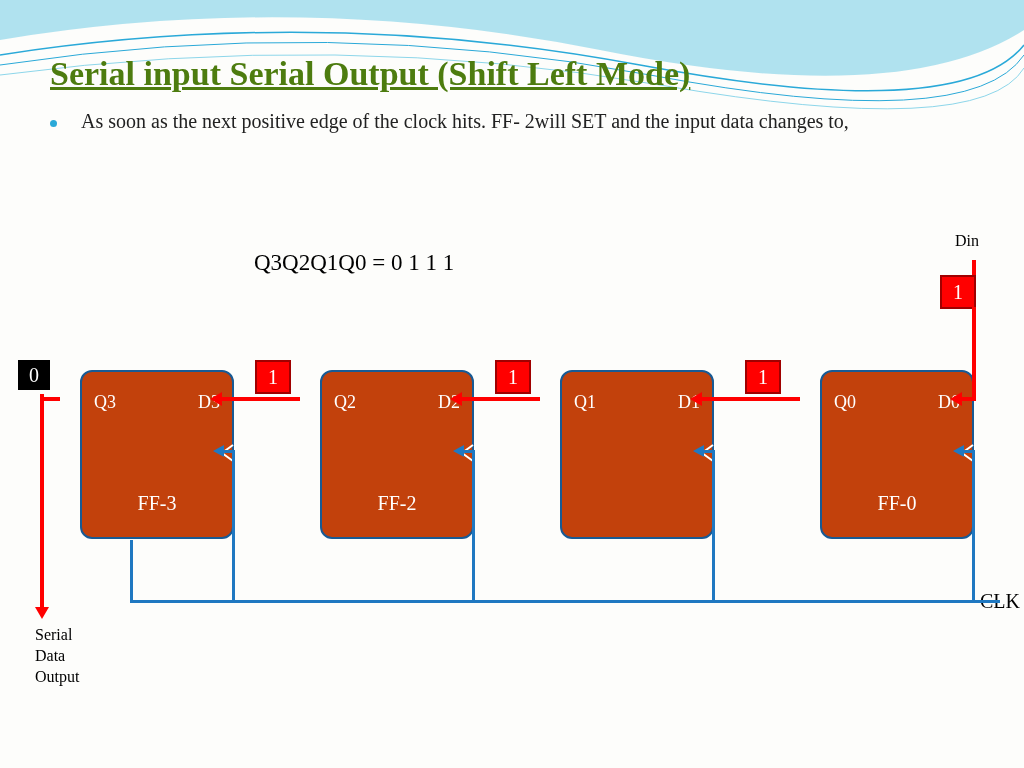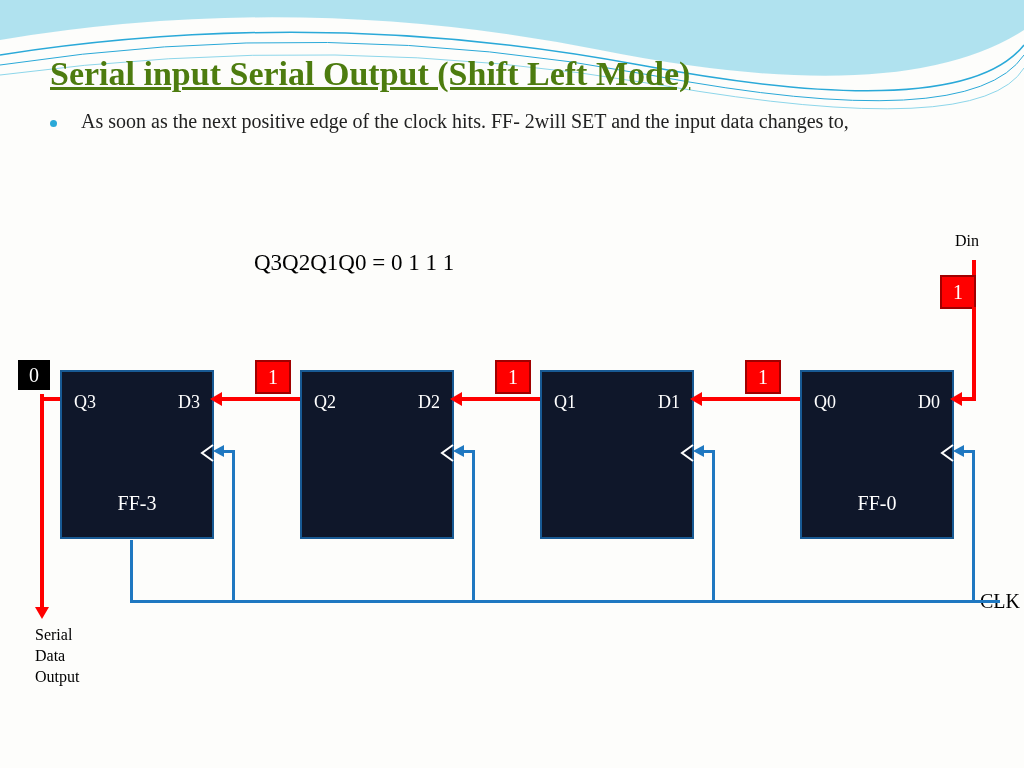--- a/index.html
+++ b/index.html
@@ -78,25 +78,26 @@
     top: 625px;
     left: 35px;
     font-size: 16px;
     color: #000;
     line-height: 1.3;
   }
   .ff-box {
     position: absolute;
     width: 150px;
     height: 165px;
-    background: #0f172a;
+    background: #c2410c;
     border: 2px solid #185a94;
-    border-radius: 0;
+    border-radius: 12px;
     color: #fff;
     font-size: 18px;
+    margin-left: 20px;
   }
   .ff-q { position: absolute; top: 20px; left: 12px; }
   .ff-d { position: absolute; top: 20px; right: 12px; }
   .ff-name { position: absolute; bottom: 22px; width: 100%; text-align: center; font-size: 20px; }
   .ff-clk-arrow {
     position: absolute;
     right: -2px;
     top: 72px;
   }
   .red-box {
@@ -193,20 +194,21 @@
   <span class="ff-q">Q3</span>
   <span class="ff-d">D3</span>
   <span class="ff-name">FF-3</span>
   <svg class="ff-clk-arrow" width="14" height="18">
       <polyline points="13,1 2,9 13,17" fill="none" stroke="#fff" stroke-width="2"></polyline>
     </svg>
 </div>
 <div class="ff-box" style="left:300px; top:370px">
   <span class="ff-q">Q2</span>
   <span class="ff-d">D2</span>
+  <span class="ff-name">FF-2</span>
   <svg class="ff-clk-arrow" width="14" height="18">
       <polyline points="13,1 2,9 13,17" fill="none" stroke="#fff" stroke-width="2"></polyline>
     </svg>
 </div>
 <div class="ff-box" style="left:540px; top:370px">
   <span class="ff-q">Q1</span>
   <span class="ff-d">D1</span>
   <svg class="ff-clk-arrow" width="14" height="18">
       <polyline points="13,1 2,9 13,17" fill="none" stroke="#fff" stroke-width="2"></polyline>
     </svg>

